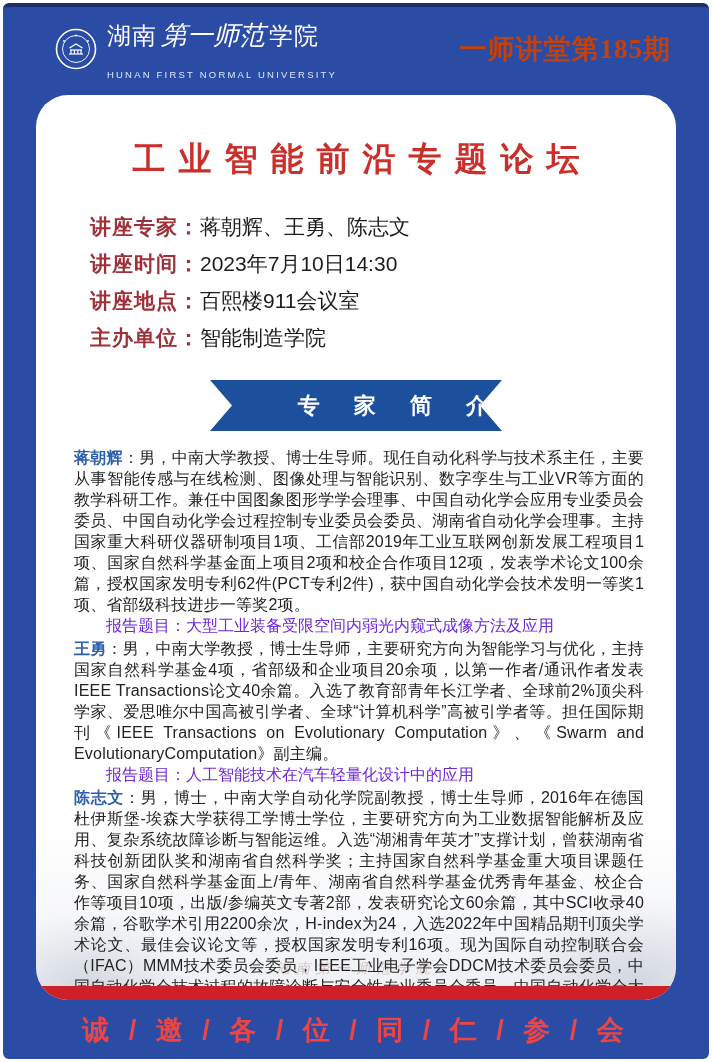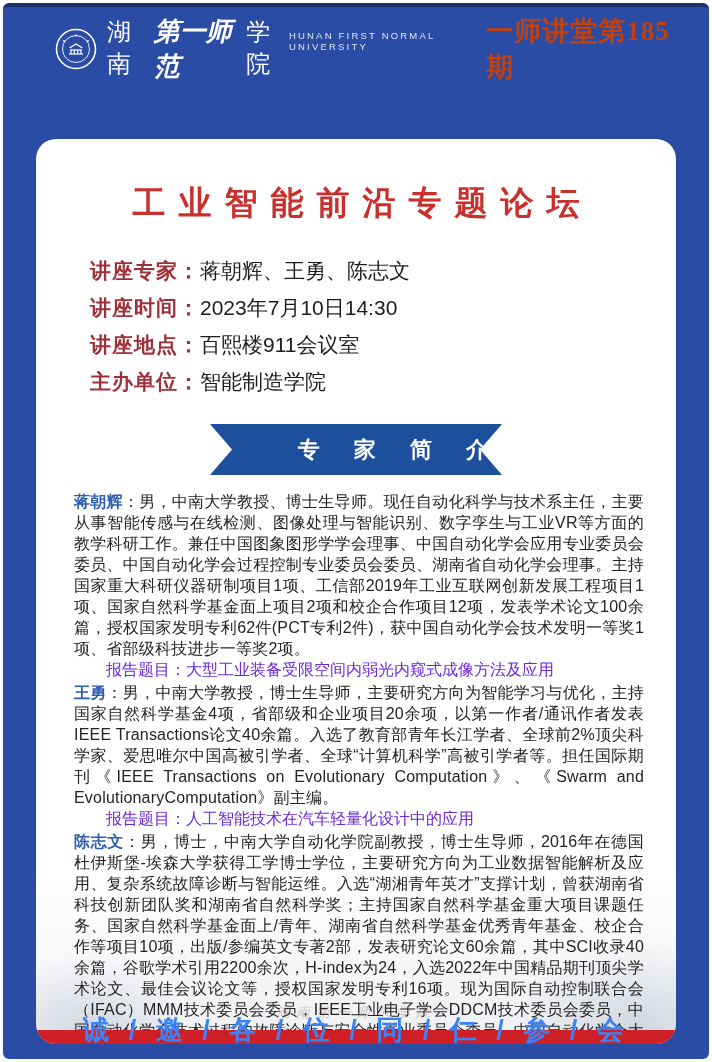--- a/index.html
+++ b/index.html
@@ -20,38 +20,37 @@
   
   .header {
     position:absolute; left:3px; top:3px; right:3px; height:92px;
     display:flex; align-items:center; justify-content:space-between;
     padding:0 38px 0 52px;
   }
   .logo-group { display:flex; align-items:center; gap:10px; }
   .seal {
     width:42px; height:42px; flex:0 0 42px;
   }
-  .uni-names { display:flex; flex-direction:row; }
+  .uni-names { display:flex; flex-direction:column; }
   .uni-cn { color:#ffffff; font-size:24px; letter-spacing:1px; display:flex; align-items:baseline; gap:4px; }
   .uni-cn .calli {
     font-family:"Liberation Serif","DejaVu Serif",serif;
-    font-style:italic; font-weight:bold; font-size:26px; letter-spacing:0;
+    font-style:italic; font-weight:normal; font-size:26px; letter-spacing:0;
   }
   .uni-en { color:#dfe6f5; font-size:9.5px; letter-spacing:2.2px; margin-top:16px; }
   .issue {
     color:#c2410c;
     font-family:"Liberation Serif","DejaVu Serif",serif;
     font-weight:bold; font-size:27px; letter-spacing:1px;
   }
   
   .card {
     position:absolute; left:36px; right:36px; top:95px; height:905px;
-    background:#ffffff; border-radius:20px;
+    background:#ffffff; border-radius:32px;
     overflow:hidden;
-    margin-top:44px;
   }
   
   .card-bg {
     position:absolute; left:0; right:0; bottom:0; height:230px;
     background:
       radial-gradient(140px 110px at 8% 95%, rgba(90,110,140,0.20), rgba(90,110,140,0) 70%),
       radial-gradient(180px 120px at 94% 92%, rgba(90,110,140,0.20), rgba(90,110,140,0) 70%),
       linear-gradient(to top, rgba(150,160,180,0.16), rgba(150,160,180,0) 75%);
     pointer-events:none;
   }
@@ -98,21 +97,21 @@
     font-family:"Liberation Serif","DejaVu Serif",serif;
     font-style:italic; font-size:14px; letter-spacing:6px;
     pointer-events:none;
   }
   
   .footer {
     position:absolute; left:3px; right:3px; bottom:3px; height:59px;
     display:flex; align-items:center; justify-content:center;
   }
   .invitation {
-    color:#3b82f6; font-size:27px; font-weight:bold; letter-spacing:6px;
+    color:#ef4444; font-size:27px; font-weight:bold; letter-spacing:6px;
     white-space:nowrap;
   }
 </style>
 </head>
 <body>
 
 <div class="blue-frame"></div>
 
 <div class="header">
   <div class="logo-group">

